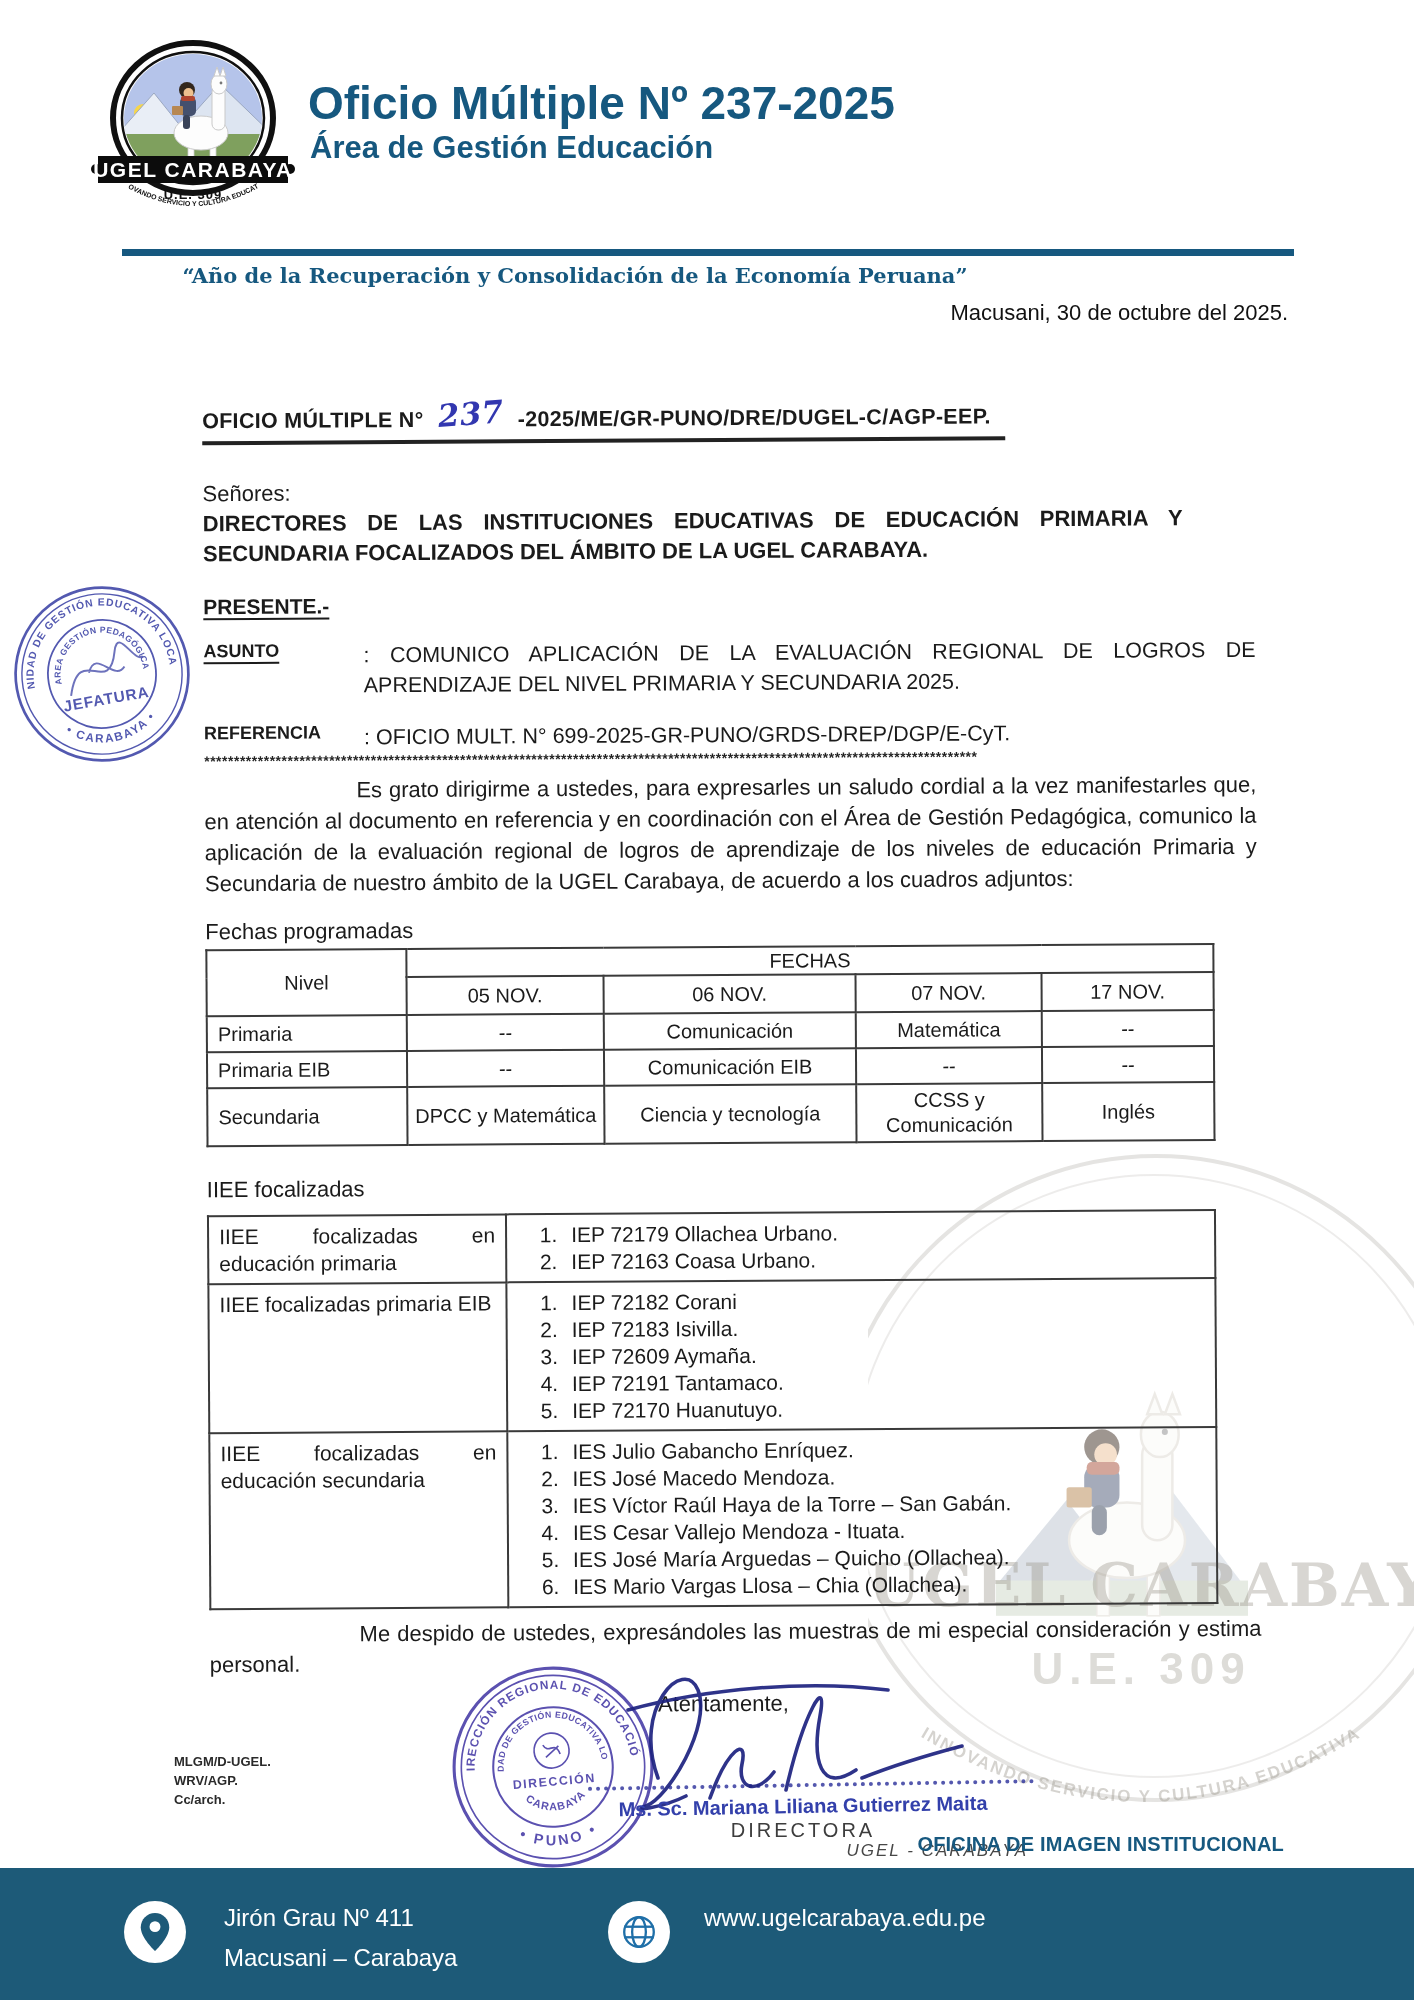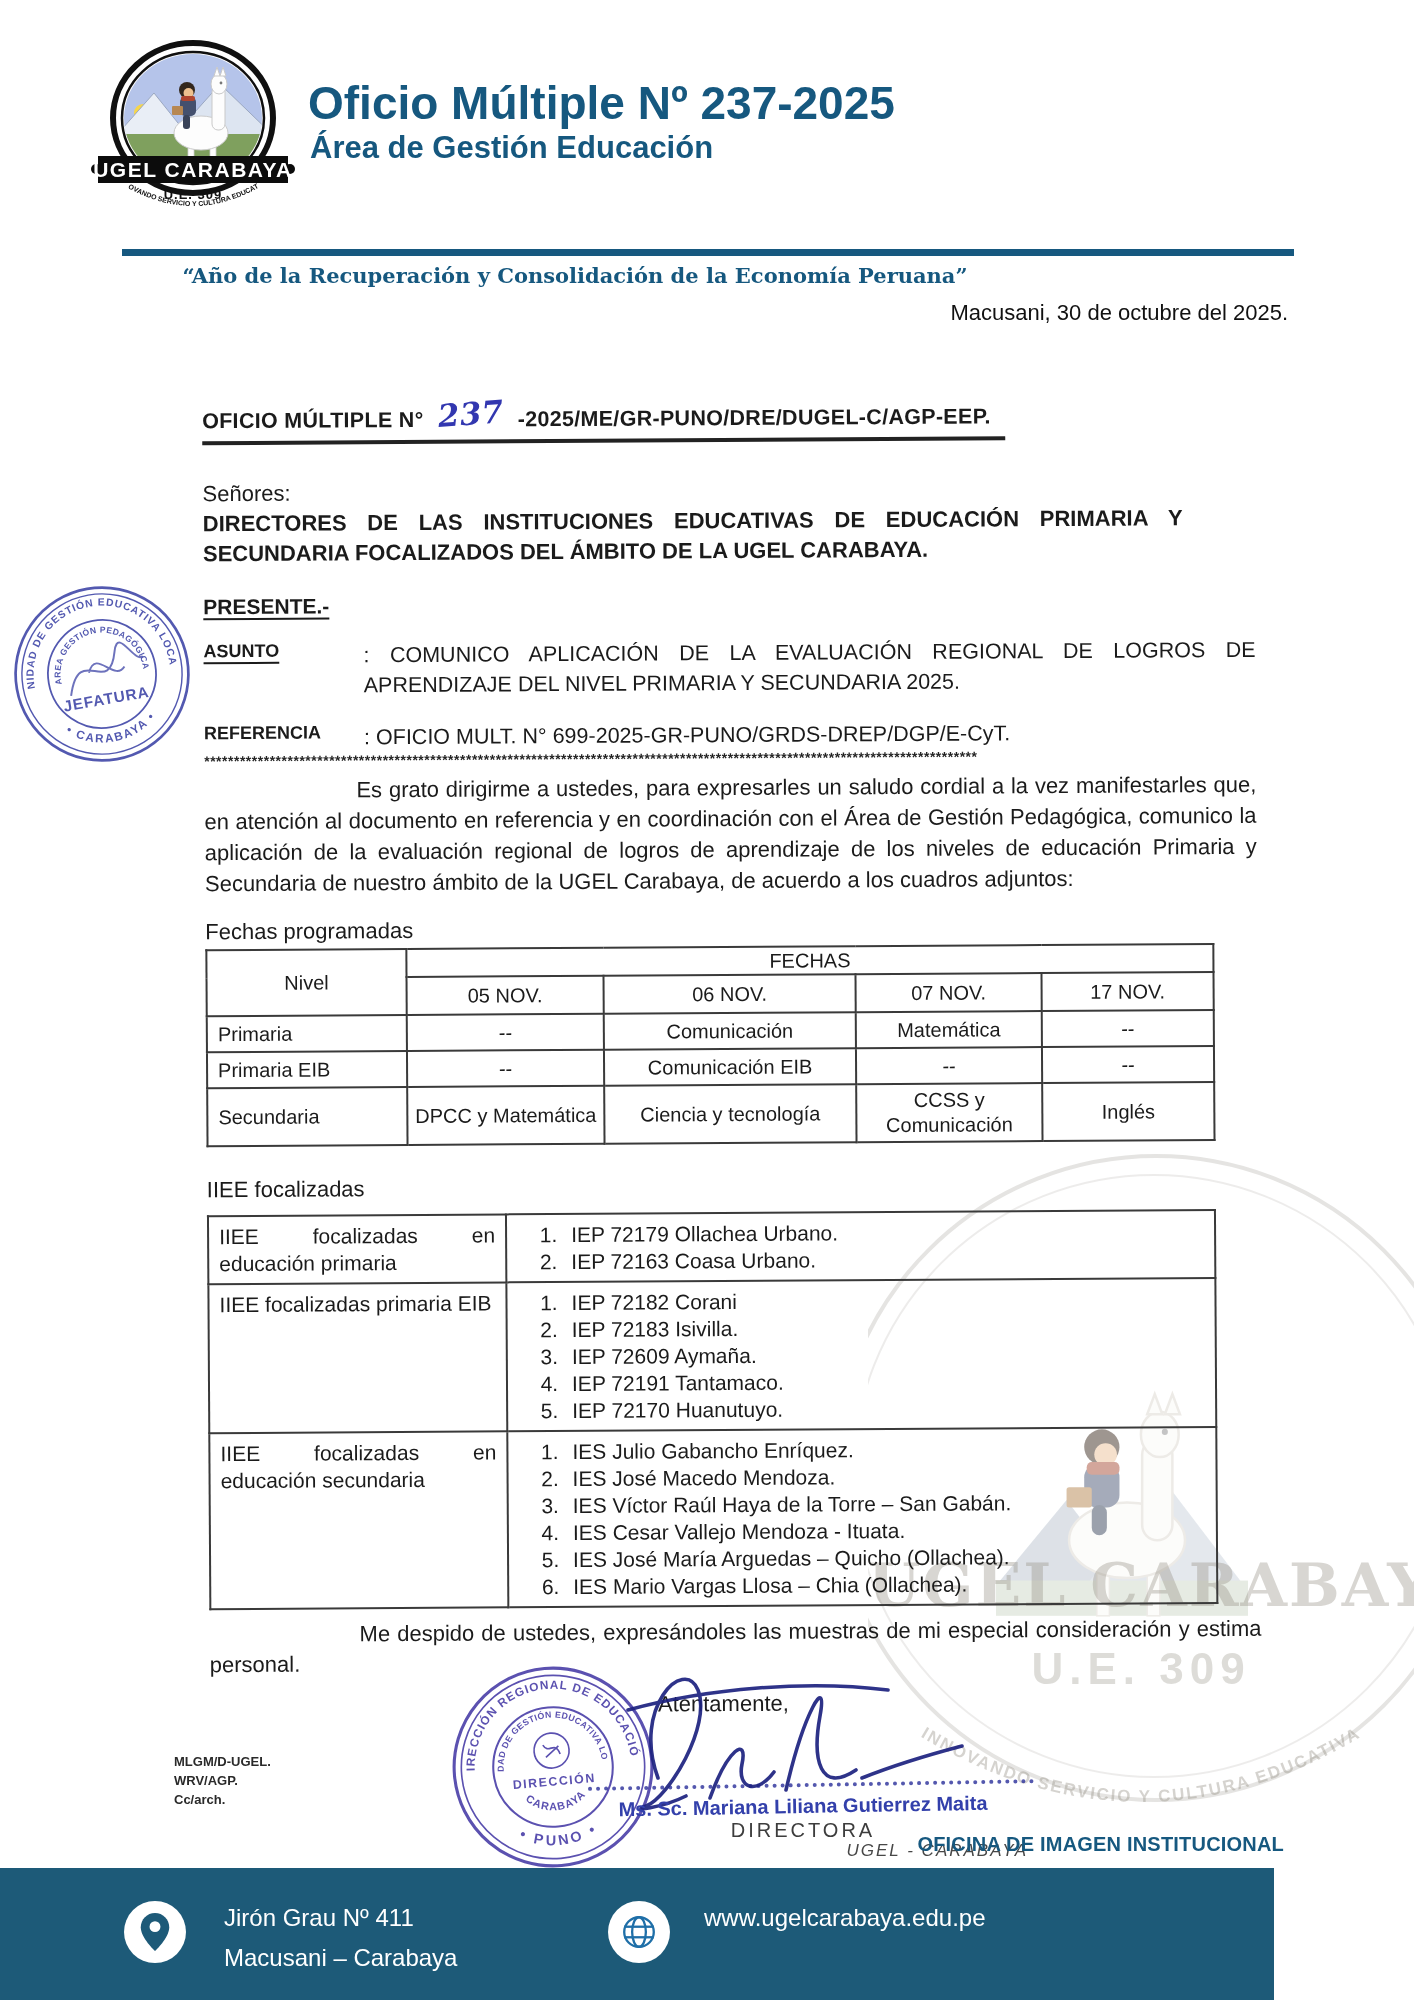--- a/index.html
+++ b/index.html
@@ -80,21 +80,21 @@
             border:2px solid rgba(125,120,110,.14);}
   .wm-t1{position:absolute;left:0;top:402px;width:546px;text-align:center;
          font-family:"DejaVu Serif",serif;font-weight:bold;font-size:60px;
          color:rgba(146,141,131,.36);letter-spacing:2px;white-space:nowrap;}
   .wm-t2{position:absolute;left:0;top:496px;width:546px;text-align:center;font-weight:800;
          font-size:44px;color:rgba(150,145,135,.32);letter-spacing:6px;}
   .wm-arc{position:absolute;left:0;top:548px;}
   .wm-alpaca{position:absolute;left:128px;top:236px;width:252px;height:252px;opacity:.5;}
 
   
-  .footer{position:absolute;left:0;top:1868px;width:1274px;height:132px;background:#1d5a78;z-index:5;}
+  .footer{position:absolute;left:0;top:1868px;width:1414px;height:132px;background:#1d5a78;z-index:5;}
   .f-circ{position:absolute;width:62px;height:62px;border-radius:50%;background:#fff;top:33px;
           display:flex;align-items:center;justify-content:center;}
   .f-circ.pin{left:124px;}
   .f-circ.globe{left:608px;}
   .f-text{position:absolute;top:30px;color:#fff;font-size:24px;line-height:40px;}
   .f-text.addr{left:224px;}
   .f-text.web{left:704px;}
 </style>
 </head>
 <body>

